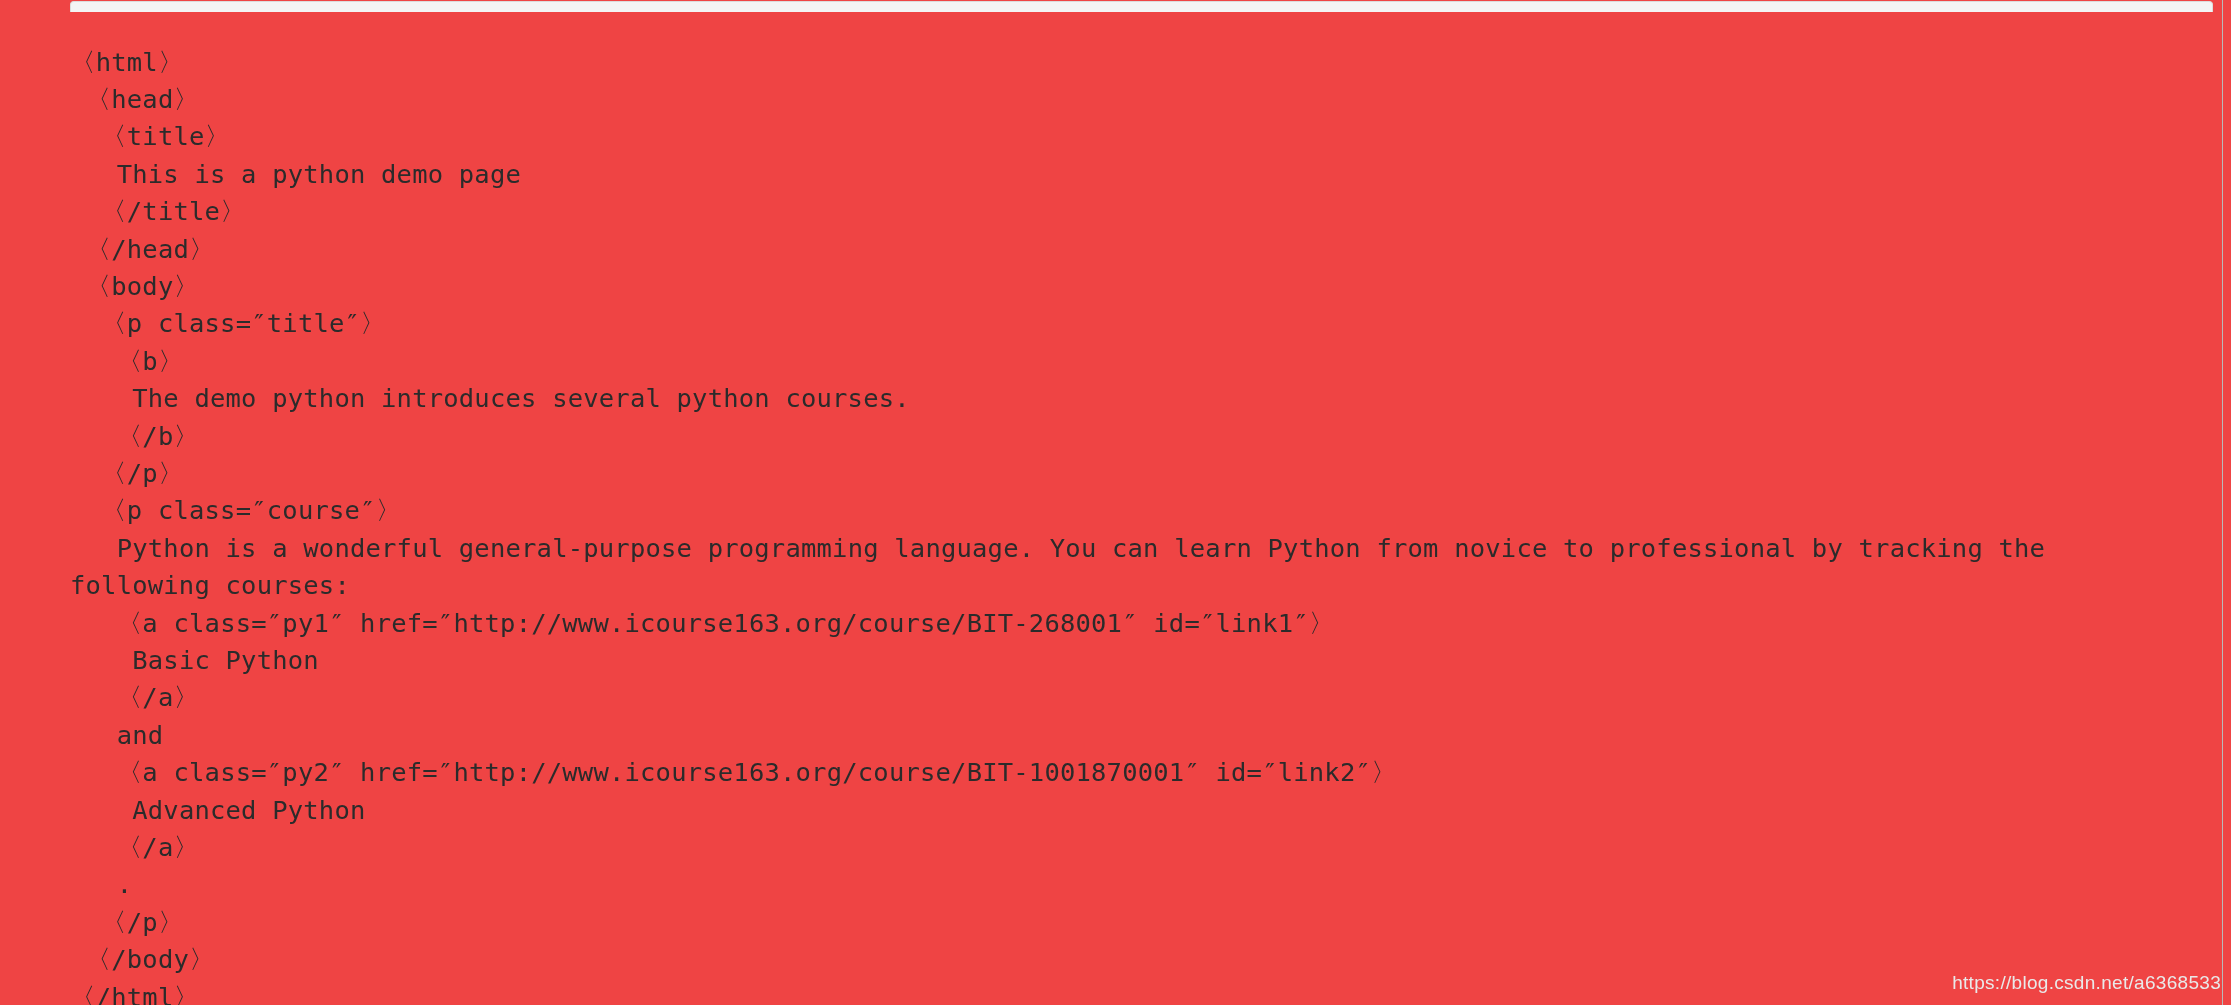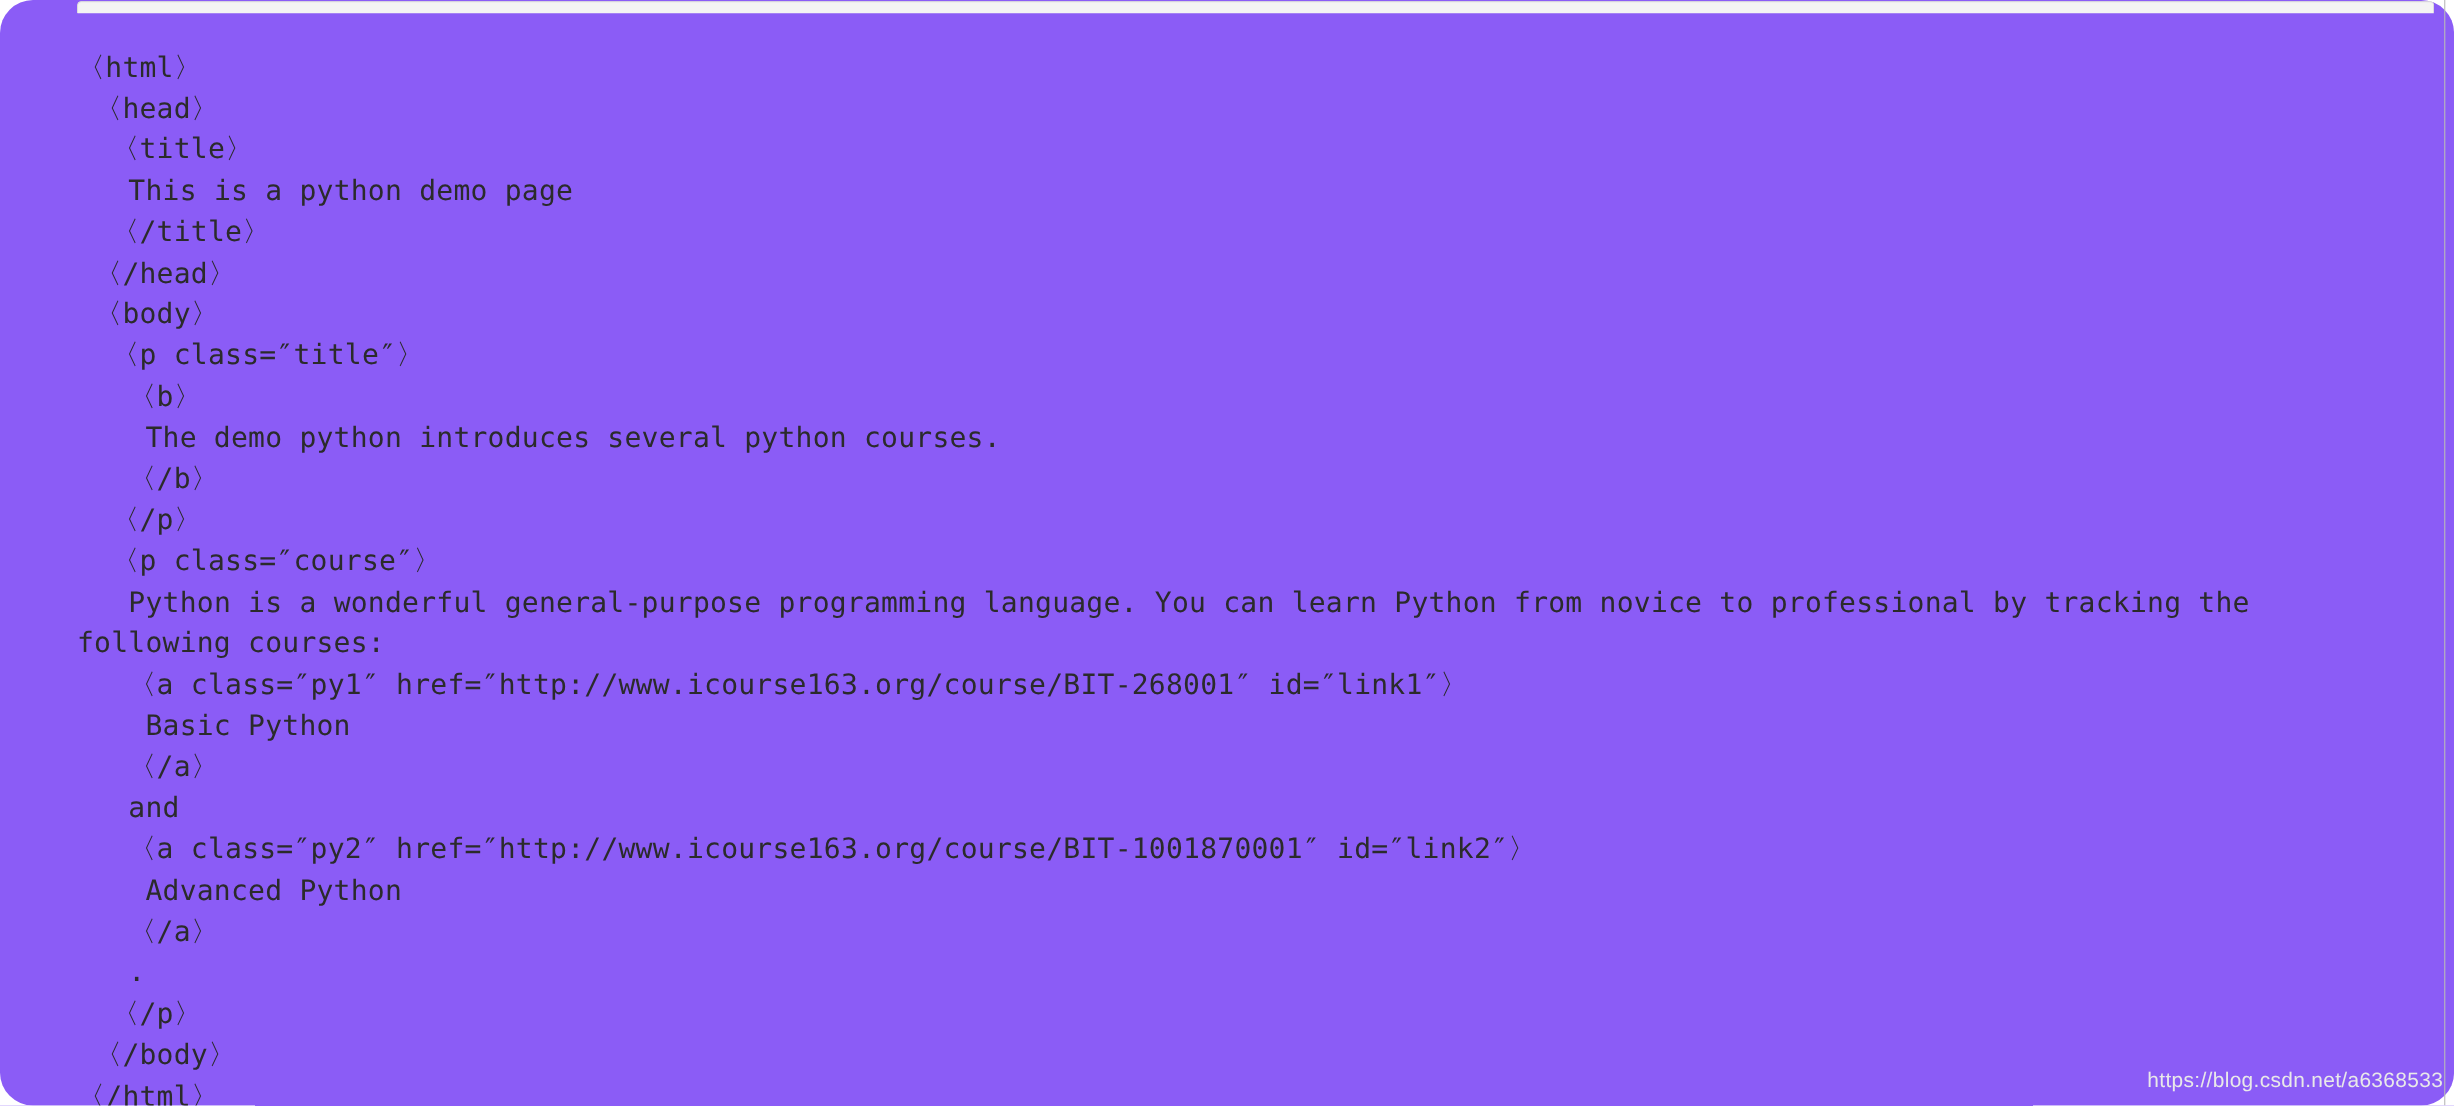--- a/index.html
+++ b/index.html
@@ -12,22 +12,21 @@
     height: 1005px;
     overflow: hidden;
     font-family: "DejaVu Sans Mono", "Liberation Mono", monospace;
   }
 
   
   #screen {
     position: relative;
     width: 2231px;
     height: 1005px;
-    background: #8b5cf6;
-    border-radius: 30px;
+    background: #ef4444;
   }
 
   
   #top-strip {
     position: absolute;
     left: 70px;
     top: 1px;
     width: 2143px;
     height: 11px;
     background: #f4f4f4;

